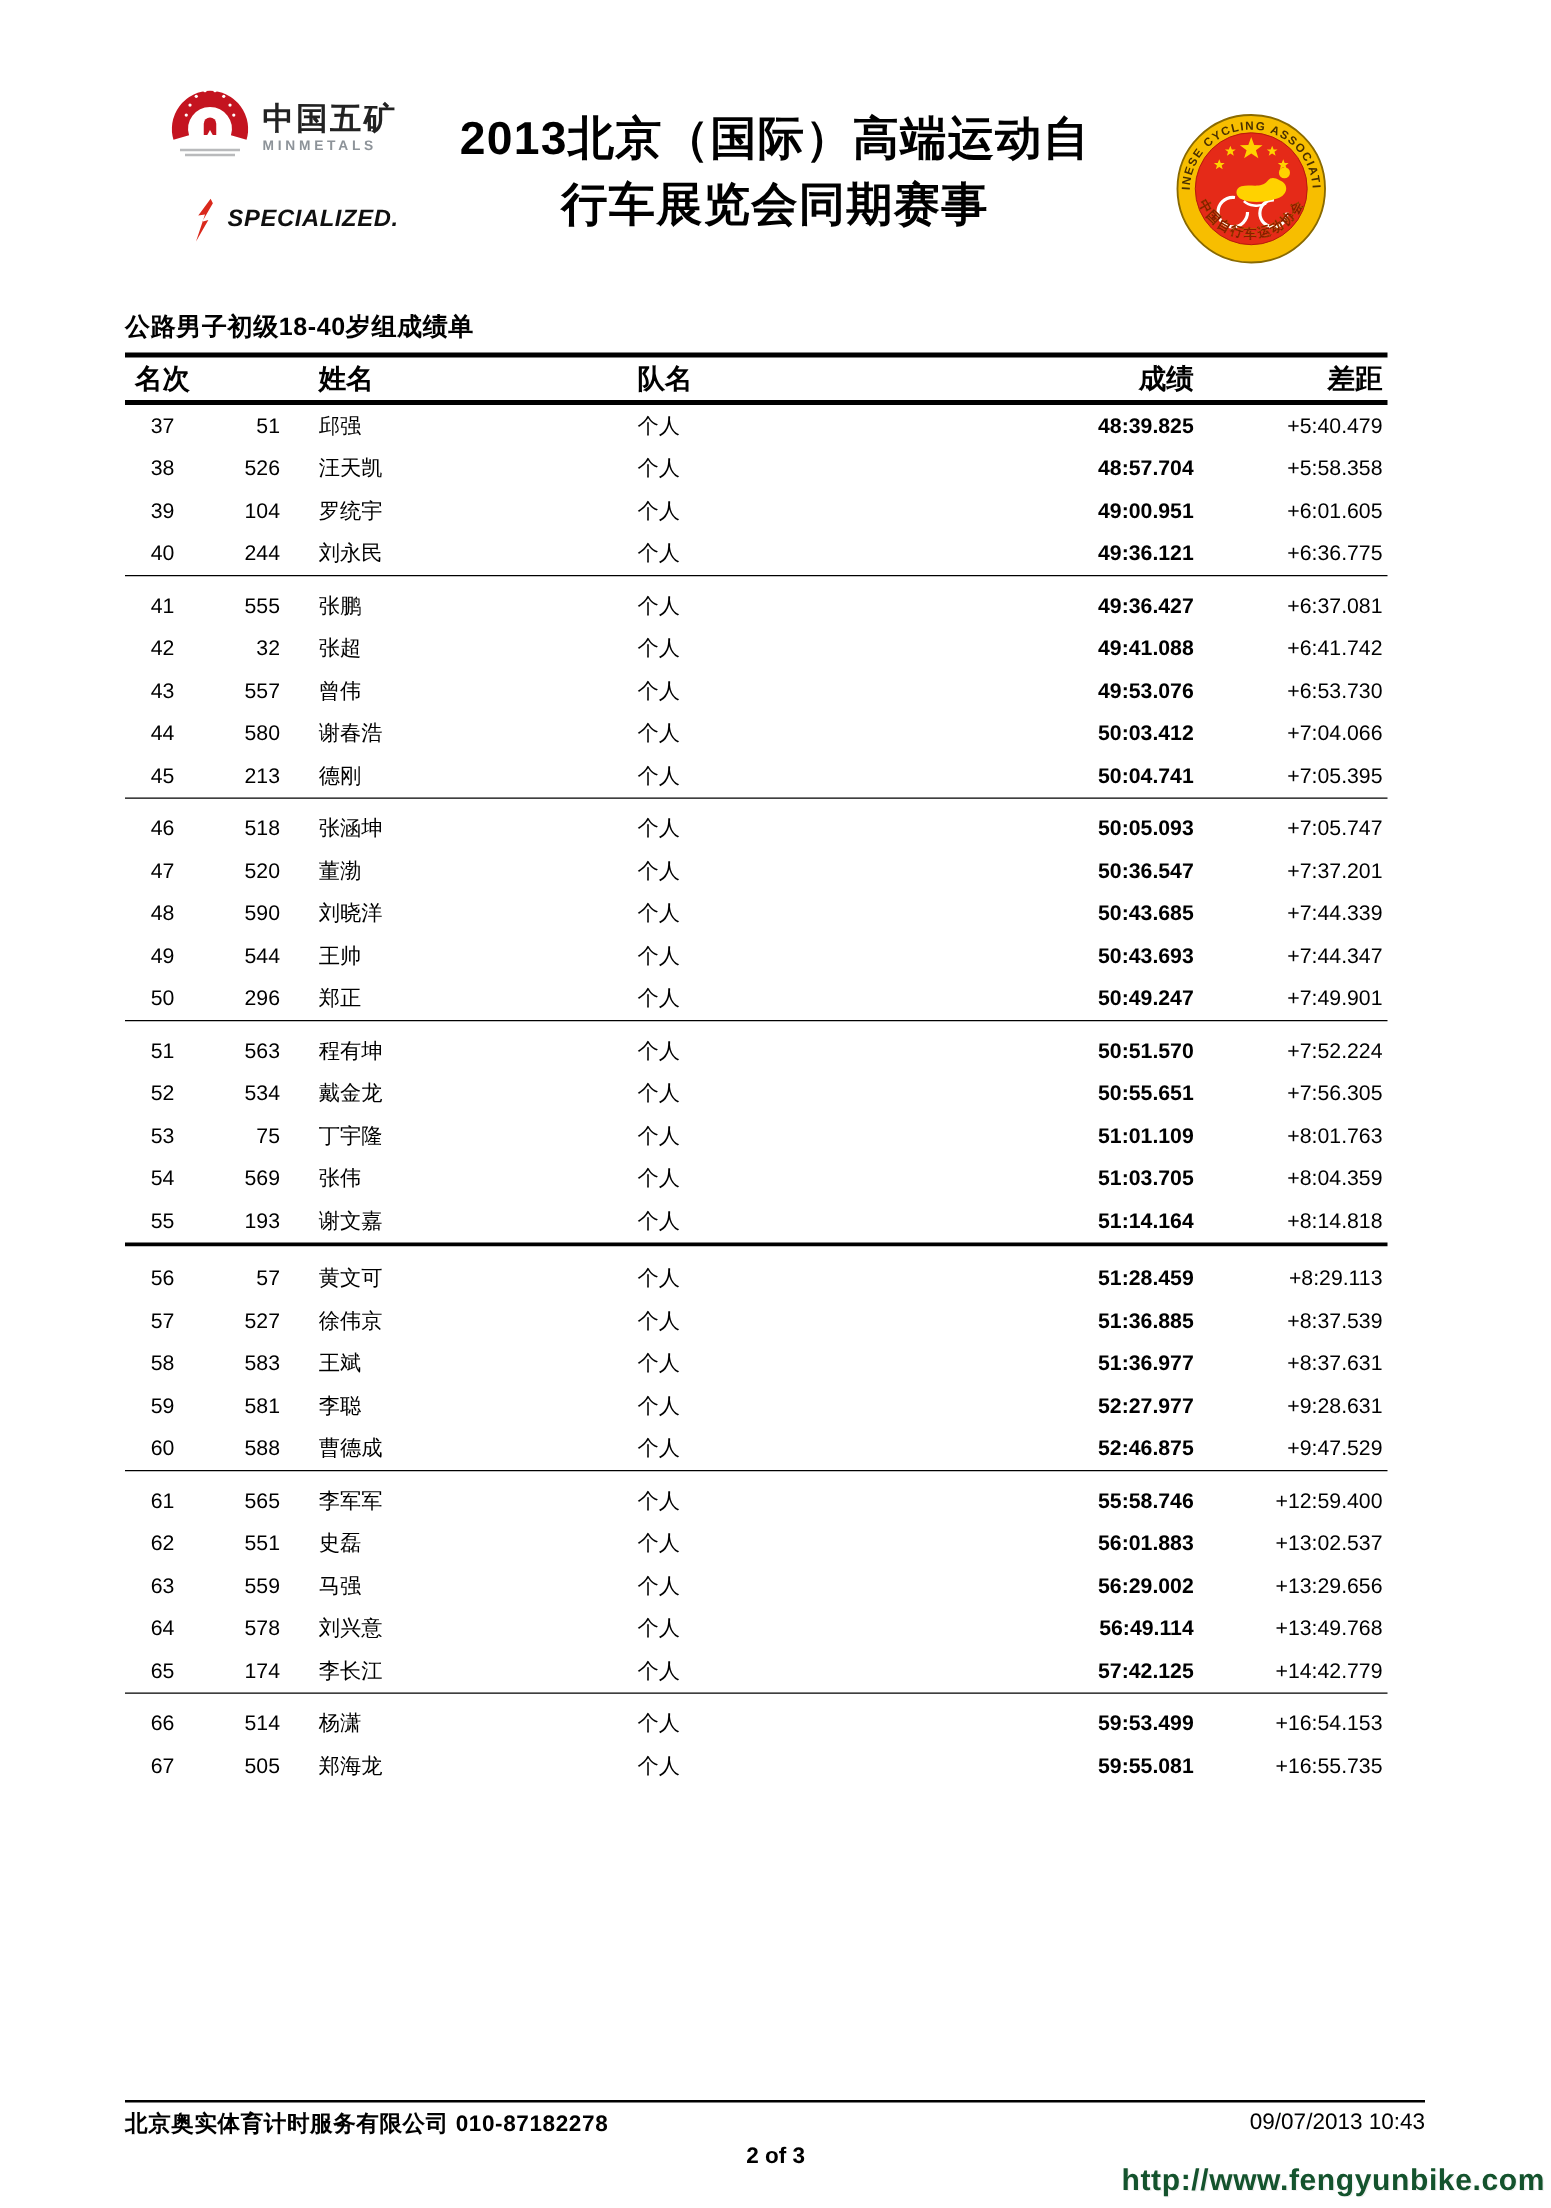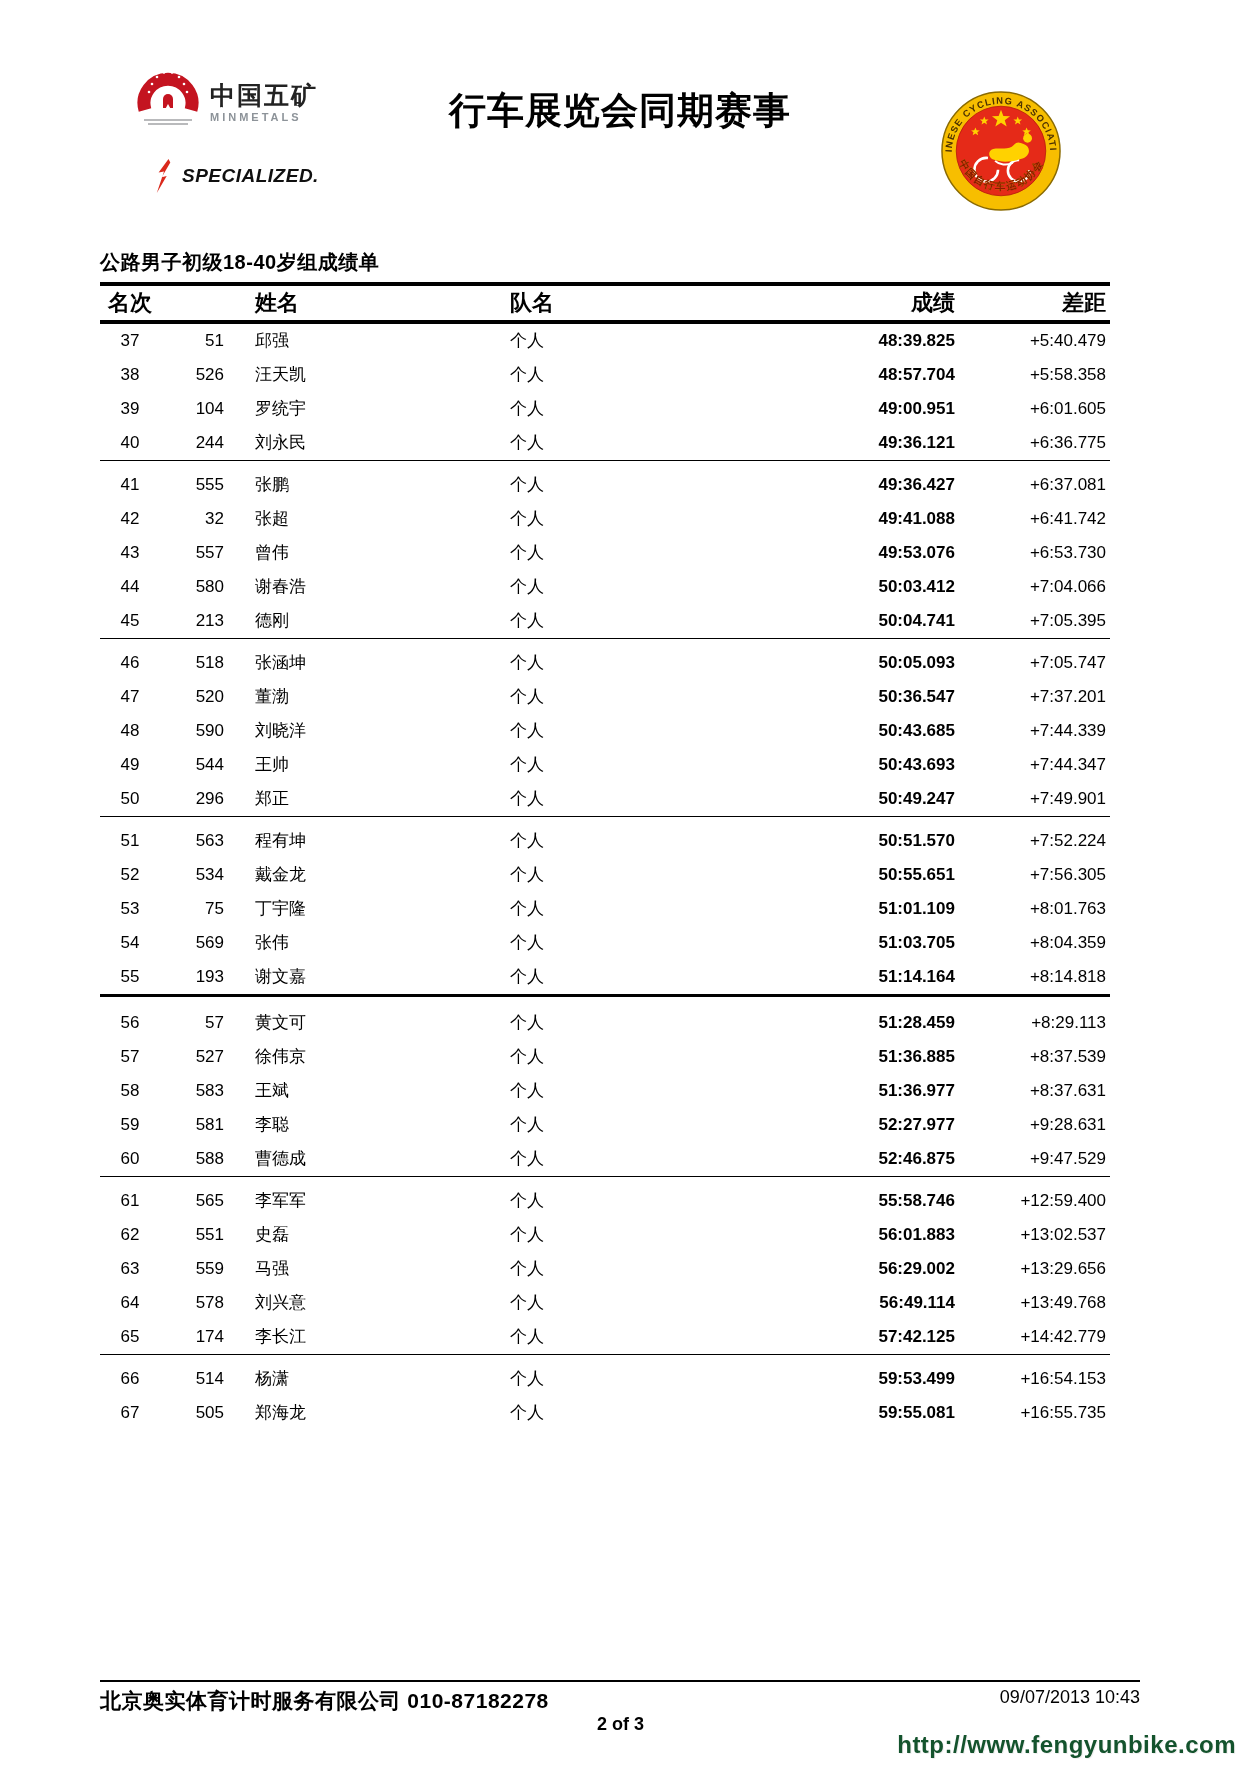--- a/index.html
+++ b/index.html
@@ -30,21 +30,21 @@
   .t-head .c-bib{text-align:right;padding-right:0;margin-top:28px;}
   .c-name{padding-left:25px;}
   .c-team{padding-left:25px;}
   .c-time{text-align:right;font-weight:bold;}
   .c-gap{text-align:right;padding-right:4px;}
   .group-sep{height:7px;border-top:1px solid #000;}
   .group-sep.thick{height:9px;border-top:3px solid #000;}
 
   
   .footer-line{position:absolute;left:100px;top:1680px;width:1040px;border-top:2px solid #000;}
-  .footer-left{position:absolute;left:100px;top:1687px;font-size:21px;font-weight:bold;letter-spacing:0.5px;}
+  .footer-left{position:absolute;left:100px;top:1687px;font-size:18px;font-weight:bold;letter-spacing:0.5px;}
   .footer-right{position:absolute;left:100px;top:1687px;width:1040px;text-align:right;font-size:18px;}
   .footer-page{position:absolute;left:0;top:1714px;width:1241px;text-align:center;font-size:18px;font-weight:bold;}
   .watermark{position:absolute;right:5px;top:1731px;font-size:24px;font-weight:bold;color:#14532d;
              text-shadow:1px 1px 0 #f0f0f0;letter-spacing:0.5px;}
 </style>
 </head>
 <body>
 
 <div class="page">
 
@@ -80,20 +80,21 @@
   </div>
 
   <div class="sp-block">
     <svg width="18" height="36" viewBox="0 0 20 40">
       <path d="M15,1 L4,16 L10,15 L2,39 L13,20 L7.5,21.5 L17,5 Z" fill="#da291c"></path>
     </svg>
     <span class="sp-text">SPECIALIZED.</span>
   </div>
 
   <div class="doc-title">
+    <div>2013北京（国际）高端运动自</div>
     <div>行车展览会同期赛事</div>
   </div>
 
   <div class="cca-logo">
     <svg width="122" height="126" viewBox="0 0 124 124">
       <defs>
         <path id="arcTop" d="M12,64 A50,50 0 0 1 112,64" fill="none"></path>
         <path id="arcBottom" d="M19,72 A46,46 0 0 0 105,72" fill="none"></path>
       </defs>
       <circle cx="62" cy="62" r="60" fill="#f7be00" stroke="#8a6a00" stroke-width="1.5"></circle>

